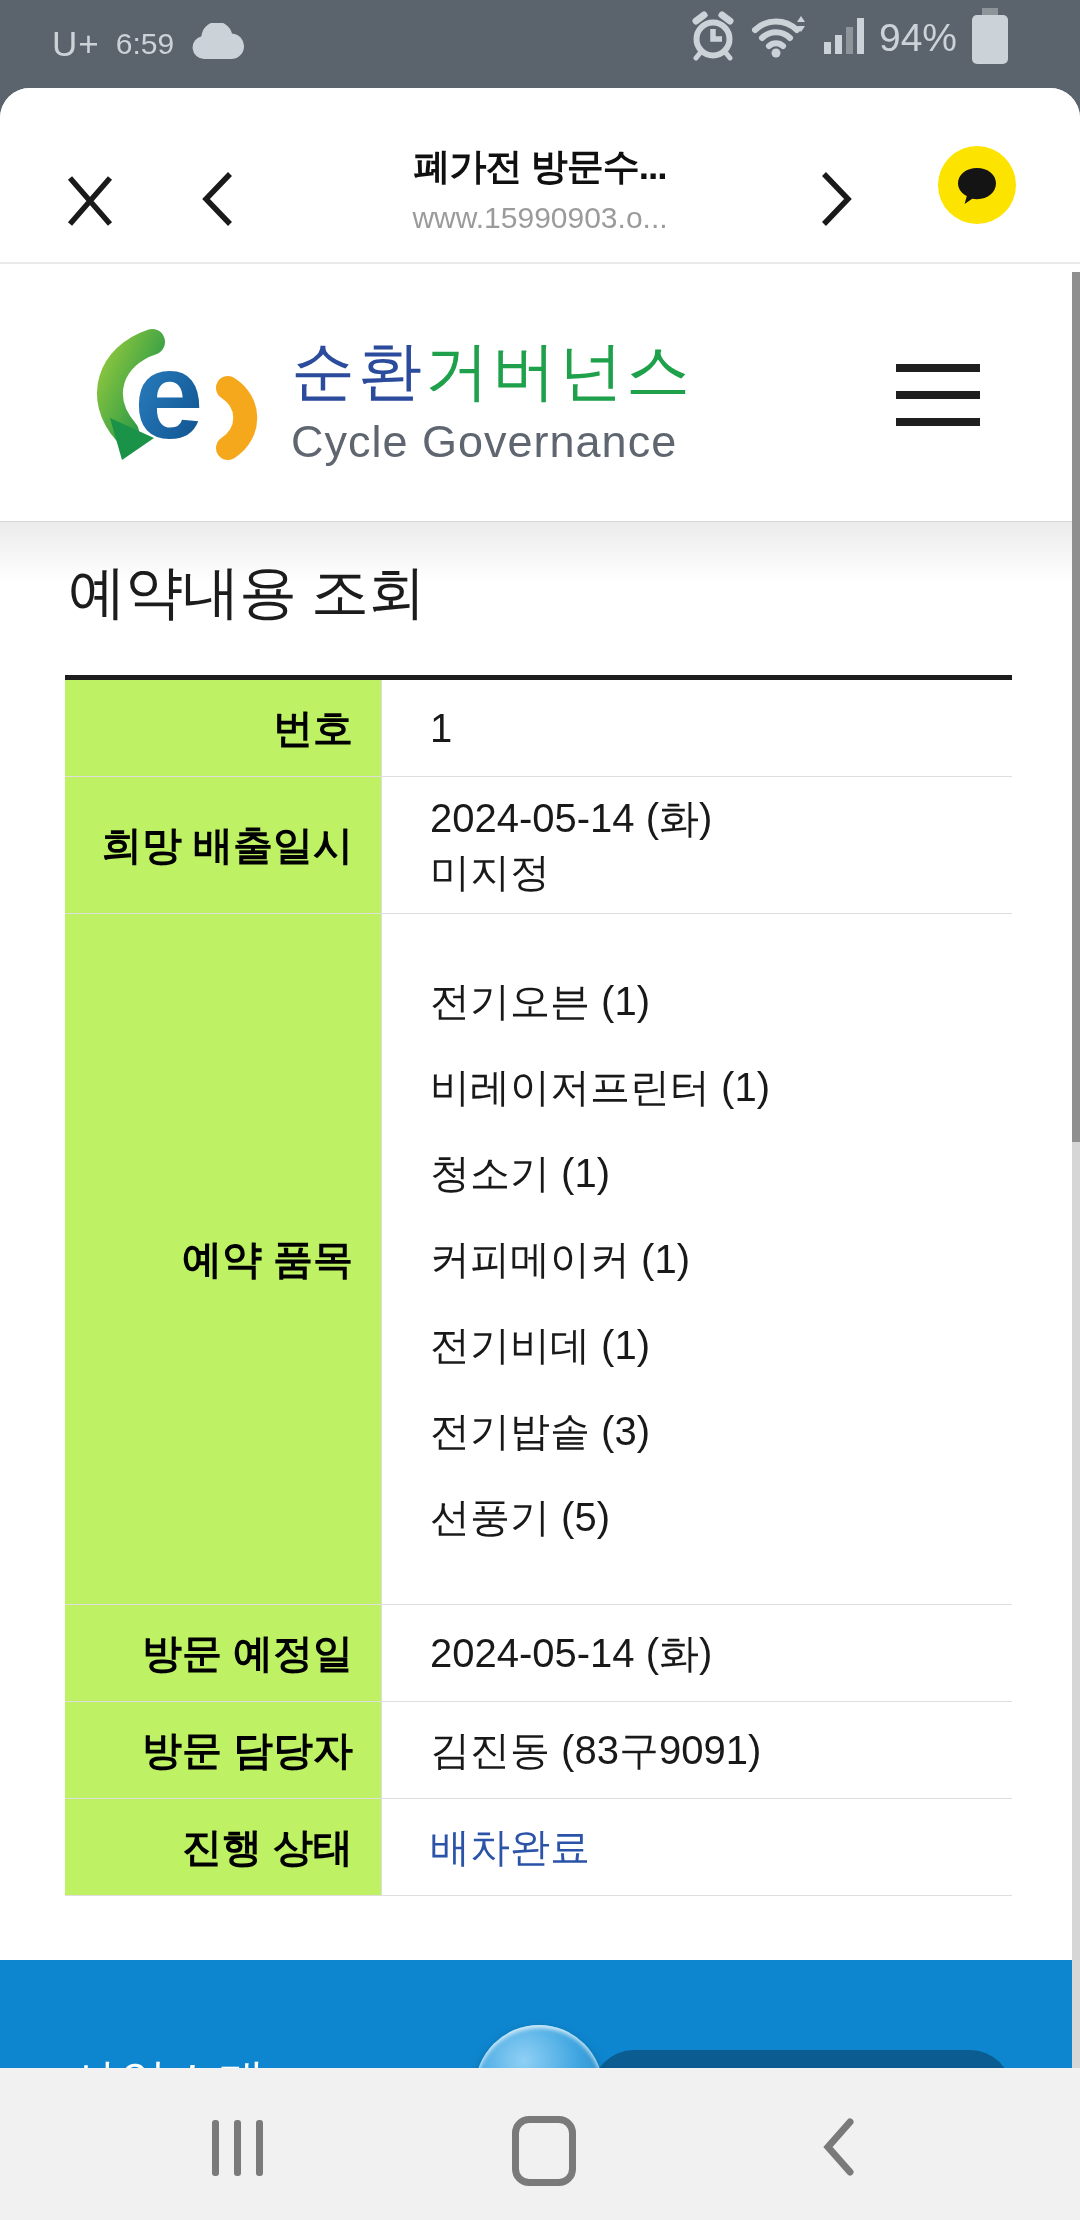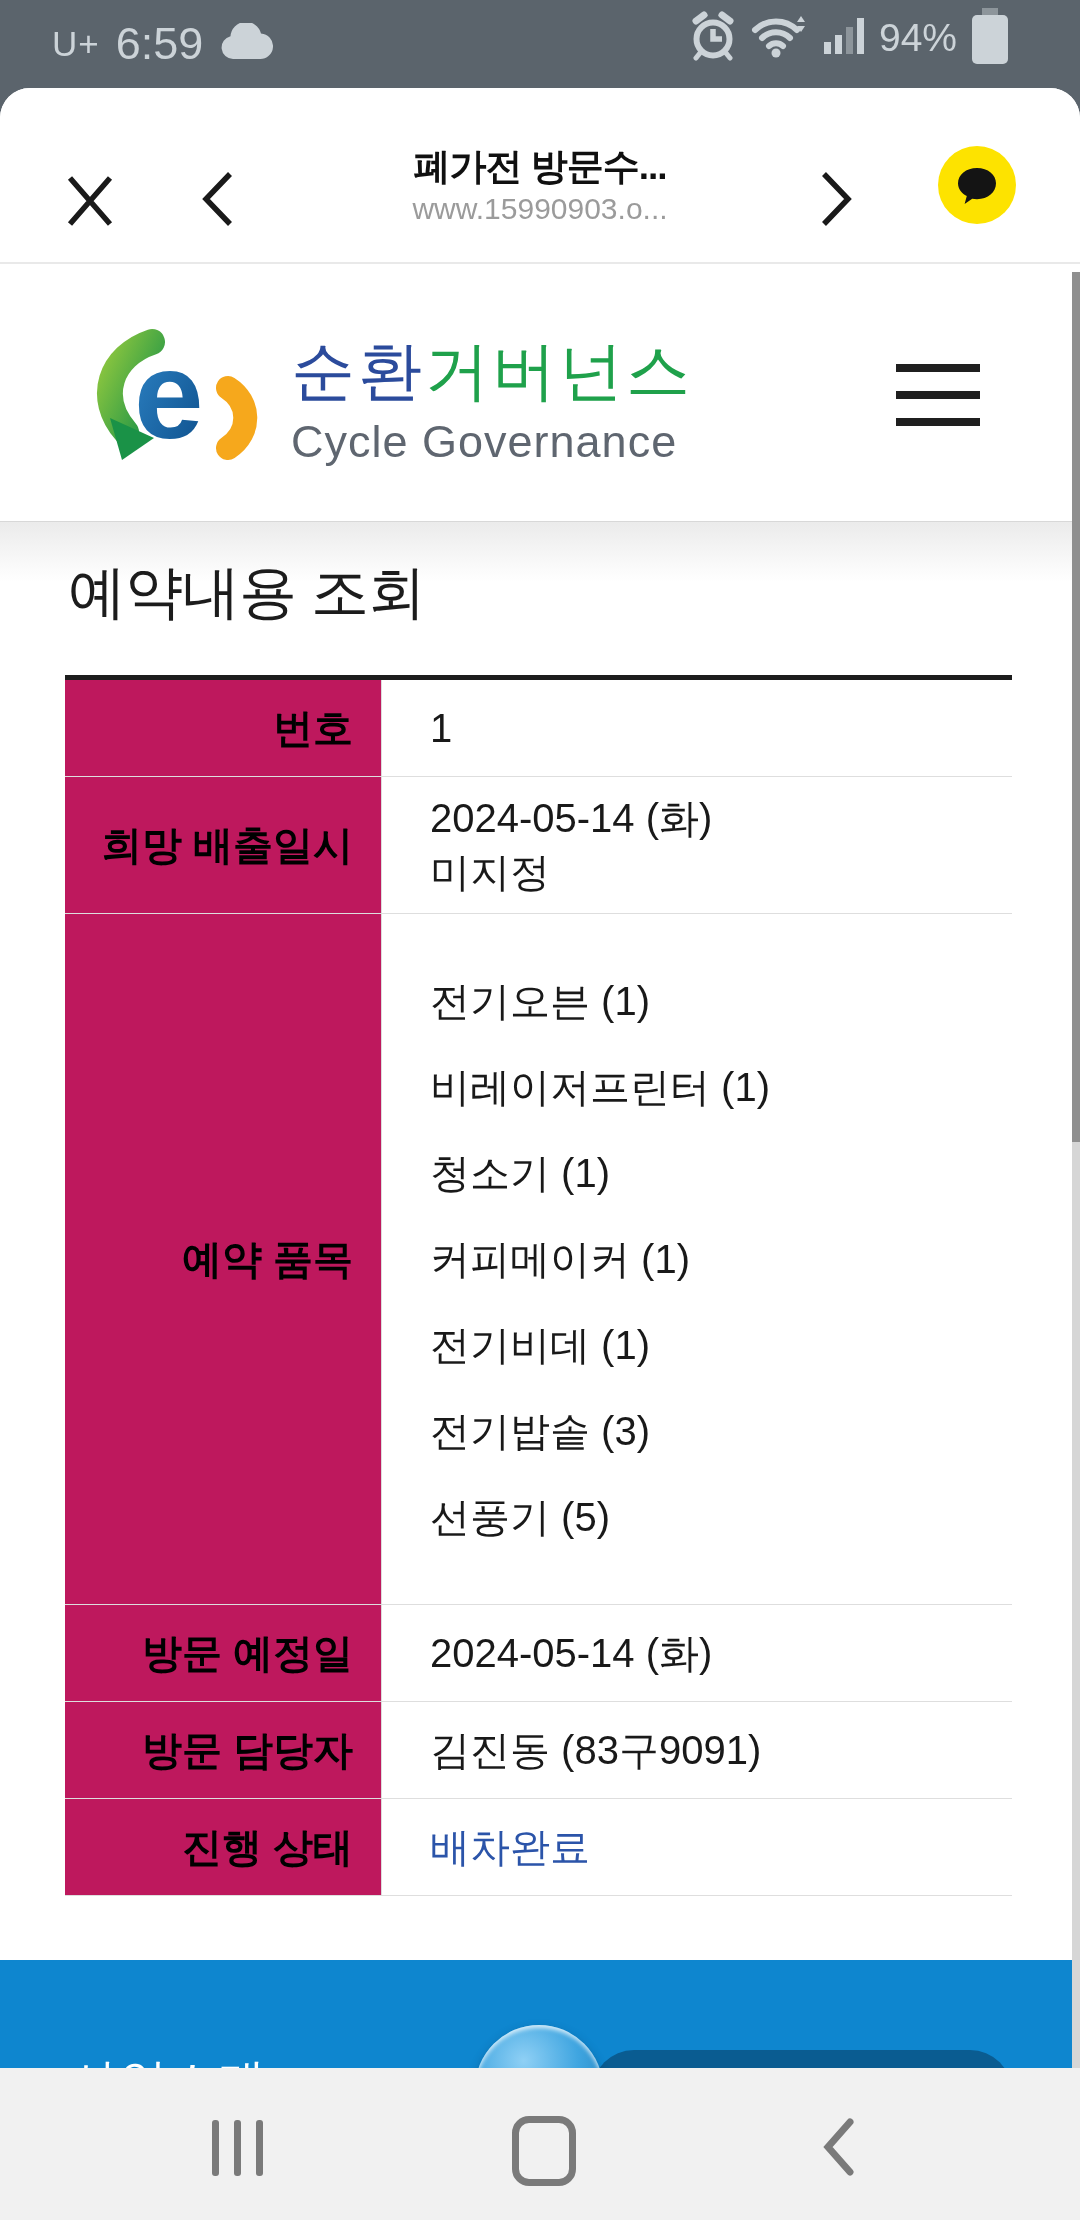--- a/index.html
+++ b/index.html
@@ -6,56 +6,56 @@
   body{
     width:1080px;height:2220px;position:relative;overflow:hidden;
     background:#5b646c;
     font-family:"Liberation Sans","DejaVu Sans",sans-serif;
     -webkit-font-smoothing:antialiased;
   }
   
   .status-bar{position:absolute;top:0;left:0;width:1080px;height:88px;background:#5b646c;z-index:5;}
   .sb-left{position:absolute;left:52px;top:0;height:88px;display:flex;align-items:center;gap:16px;color:#ccd3d8;}
   .sb-carrier{font-size:35px;letter-spacing:1px;}
-  .sb-time{font-size:45px;}
+  .sb-time{font-size:30px;}
   .sb-right{position:absolute;right:70px;top:0;height:76px;display:flex;align-items:center;gap:13px;color:#ccd3d8;}
   .sb-pct{font-size:39px;}
   
   .sheet{position:absolute;top:88px;left:0;width:1080px;height:2132px;background:#ffffff;
          border-radius:30px 30px 0 0;overflow:hidden;z-index:10;}
   .drag-handle{position:absolute;top:8px;left:482px;width:116px;height:14px;border-radius:7px;background:#d9d9d9;}
   .toolbar{position:absolute;top:0;left:0;width:1080px;height:174px;background:#fff;border-bottom:2px solid #e9e9e9;}
   .tb-btn{position:absolute;cursor:pointer;}
   .tb-close{top:84px;left:62px;width:56px;height:56px;}
   .tb-back{top:82px;left:198px;width:40px;height:58px;}
   .tb-fwd{top:82px;left:816px;width:40px;height:58px;}
   .tb-center{position:absolute;top:54px;left:300px;width:480px;text-align:center;}
   .tb-title{font-size:37px;font-weight:bold;color:#101010;letter-spacing:-1px;}
-  .tb-url{margin-top:0;font-size:30px;color:#9b9b9b;}
+  .tb-url{margin-top:9px;font-size:30px;color:#9b9b9b;}
   .kakao-badge{position:absolute;top:58px;left:938px;width:78px;height:78px;border-radius:50%;
                background:#fde300;display:flex;align-items:center;justify-content:center;}
   
   .site-header{position:absolute;top:176px;left:0;width:1080px;height:257px;background:#fff;border-bottom:1px solid #d8d8d8;}
   .logo{position:absolute;left:92px;top:62px;display:flex;align-items:center;gap:14px;cursor:pointer;}
   .logo-text .ko{font-size:64px;font-weight:normal;letter-spacing:3px;line-height:1.05;}
   .logo-text .ko .blue{color:#2b4b9c;}
   .logo-text .ko .green{color:#1fa14b;}
   .logo-text .en{font-size:45px;color:#5f6670;letter-spacing:1px;margin-top:10px;}
   .hamburger{position:absolute;right:100px;top:100px;width:84px;height:62px;cursor:pointer;}
   .hamburger span{position:absolute;left:0;width:84px;height:8px;background:#1f1f1f;}
   .hamburger span:nth-child(1){top:0;}
   .hamburger span:nth-child(2){top:27px;}
   .hamburger span:nth-child(3){top:54px;}
   
   .header-shadow{position:absolute;top:434px;left:0;width:1080px;height:60px;
                  background:linear-gradient(#ebebeb,#ffffff);}
   .page-title{position:absolute;top:468px;left:68px;font-size:58px;color:#1c1c1c;letter-spacing:-1px;line-height:72px;}
   .info-table{position:absolute;top:587px;left:65px;width:947px;border-top:5px solid #1d1d1d;}
   .row{display:flex;border-bottom:1px solid #dedede;}
-  .cell-label{width:317px;background:#be185d;display:flex;align-items:center;justify-content:flex-end;
+  .cell-label{width:317px;background:#bef264;display:flex;align-items:center;justify-content:flex-end;
               padding-right:28px;box-sizing:border-box;font-size:40px;font-weight:bold;color:#000;
               border-right:1px solid #dcdcdc;}
   .cell-value{flex:1;display:flex;flex-direction:column;justify-content:center;
               padding-left:48px;box-sizing:border-box;font-size:40px;color:#191919;line-height:1.35;}
   .row-h96{height:96px;}
   .row-h136{height:136px;}
   .row-items{height:690px;}
   .item-line{height:86px;display:flex;align-items:center;}
   .status-link{color:#2b54a9;text-decoration:none;cursor:pointer;}
   

